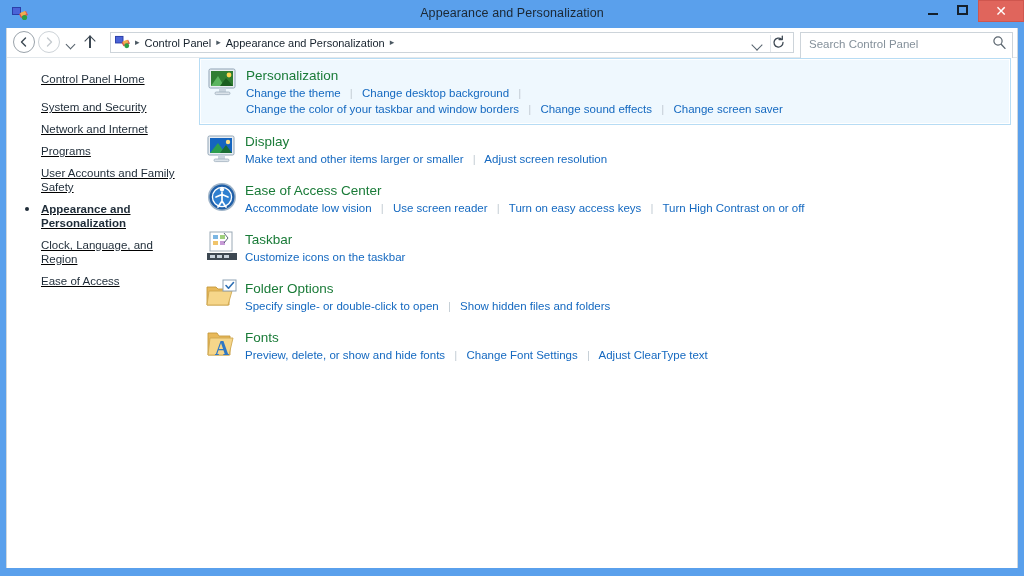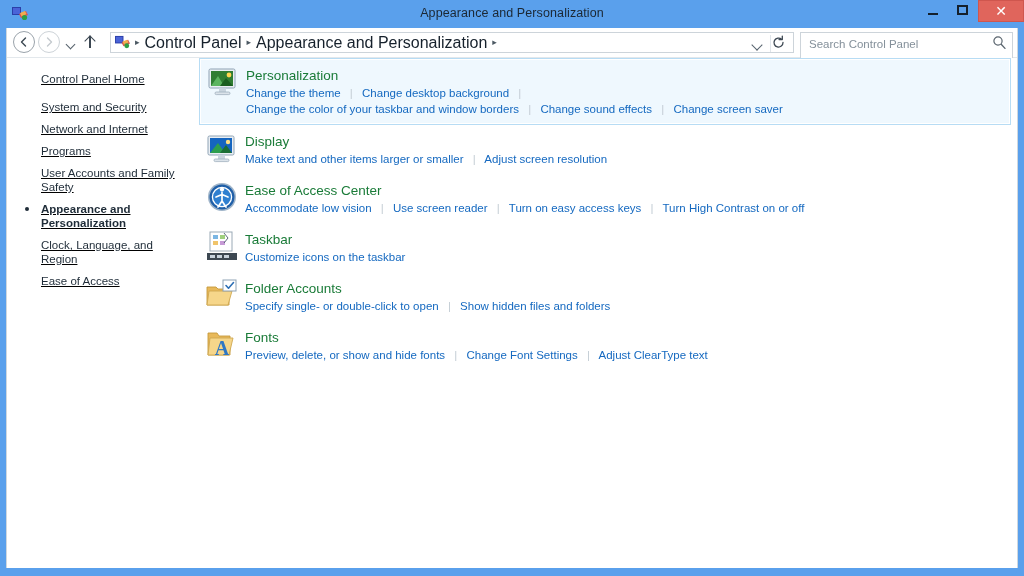--- a/index.html
+++ b/index.html
@@ -172,21 +172,21 @@
     height: 21px;
     background: #ffffff;
     border: 1px solid #cdd4da;
     box-sizing: border-box;
     display: flex;
     align-items: center;
     padding-left: 4px;
   }
   .crumb-icon { width: 16px; height: 15px; margin-right: 2px; }
   .crumb {
-    font-size: 16px;
+    font-size: 11px;
     color: #16212c;
     padding: 0 3px;
     white-space: nowrap;
   }
   .crumb-sep {
     font-size: 9px;
     color: #4b5862;
     padding: 0 2px;
     line-height: 1;
   }
@@ -515,21 +515,21 @@
 
         <div class="cat">
           <span class="cat-icon">
             <svg width="34" height="34" viewBox="0 0 34 34">
               <path d="M2 9 L2 27 L24 27 L24 11 L13 11 L11 9 Z" fill="#e8b95a" stroke="#c69a3d" stroke-width="0.9"></path>
               <path d="M4 13 L27 13 L23 27 L2 27 Z" fill="#f6d68a" stroke="#cfa851" stroke-width="0.9"></path>
               <rect x="18" y="2" width="13" height="11" fill="#ffffff" stroke="#8fa3b5" stroke-width="1"></rect>
               <path d="M21 7.5 L23.5 10.2 L28.5 4.5" fill="none" stroke="#2d6fb5" stroke-width="1.6" stroke-linecap="round" stroke-linejoin="round"></path>
             </svg>
           </span>
-          <div class="cat-title">Folder Accounts</div>
+          <div class="cat-title">Folder Options</div>
           <div class="cat-links">
             <a>Specify single- or double-click to open</a>
             <span class="link-sep">|</span>
             <a>Show hidden files and folders</a>
           </div>
         </div>
 
         <div class="cat">
           <span class="cat-icon">
             <svg width="34" height="34" viewBox="0 0 34 34">

